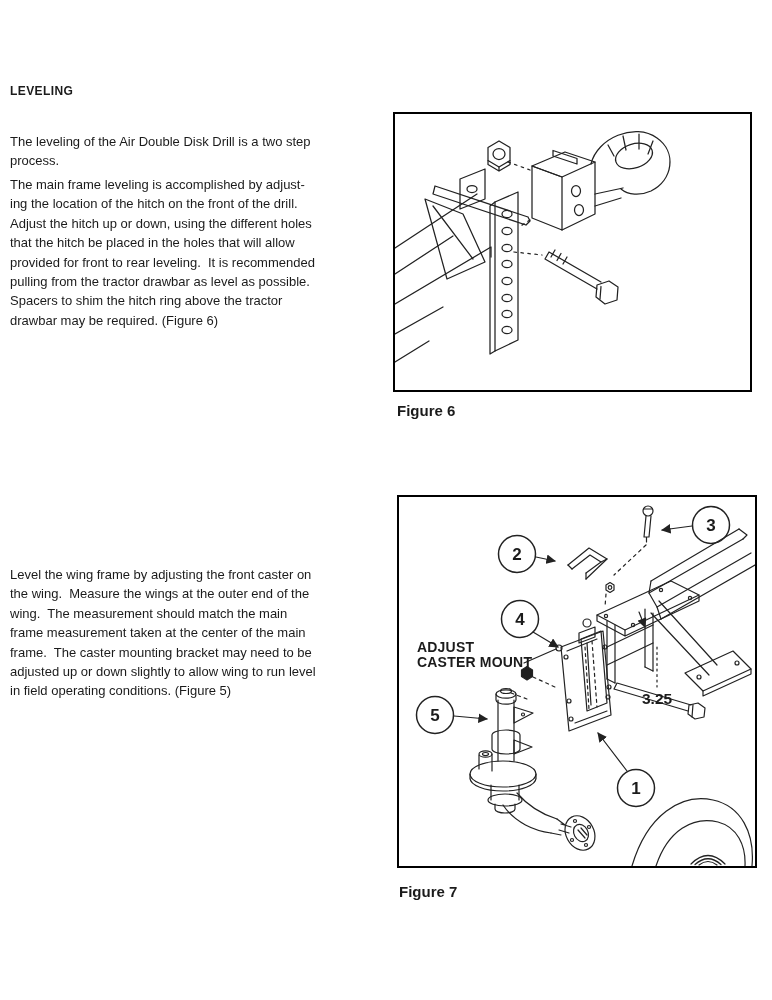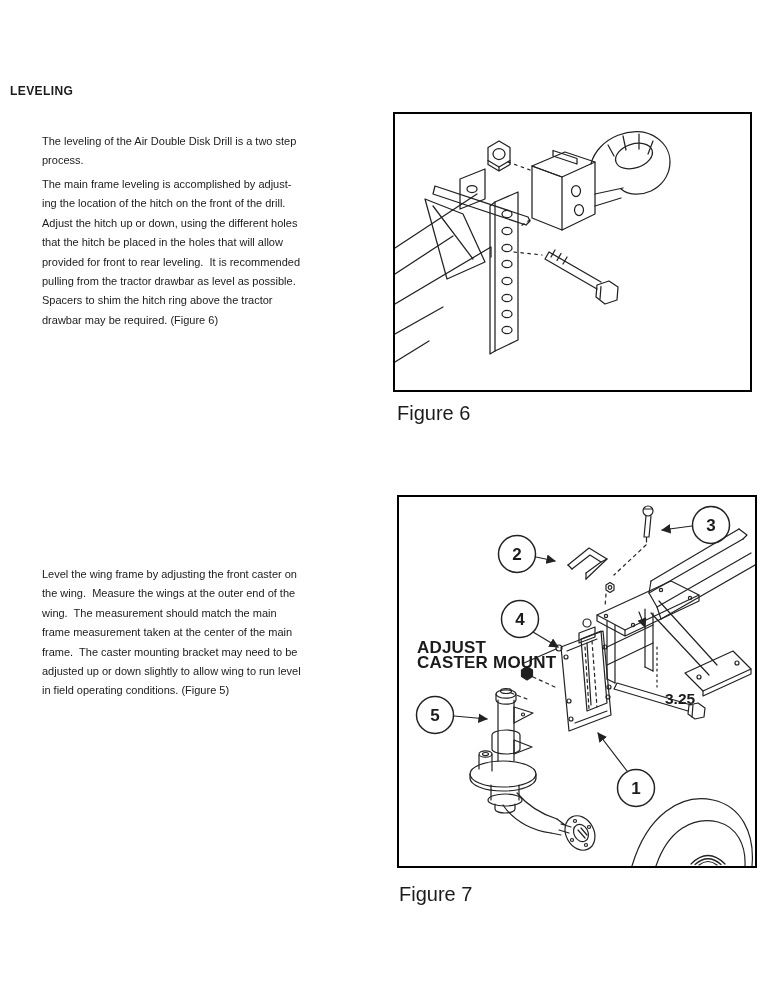--- a/index.html
+++ b/index.html
@@ -1,32 +1,32 @@
 <!DOCTYPE html>
 <html><head>
 <meta charset="utf-8">
 <style>
   html,body{margin:0;padding:0;background:#fff;}
   .page{position:relative;width:772px;height:1000px;background:#fff;overflow:hidden;
         font-family:"Liberation Sans",sans-serif;color:#1b1b1b;}
   .title{position:absolute;left:10px;top:84px;margin:0;font-size:12px;font-weight:700;letter-spacing:.4px;}
   .para{position:absolute;left:10px;}
-  .line{white-space:pre;font-size:11px;line-height:19.4px;margin-left:32px;}
+  .line{white-space:pre;font-size:13px;line-height:19.4px;}
   #p1{top:132px}
   #p2{top:175px}
   #p3{top:565px}
   .figurebox{position:absolute;border:2px solid #000;background:#fff;}
   #fig6{left:393px;top:112px;width:355px;height:276px;}
   #fig7{left:397px;top:495px;width:356px;height:369px;}
   .figurebox svg{display:block;width:100%;height:100%;}
-  .caption{position:absolute;font-size:20px;font-weight:400;}
+  .caption{position:absolute;font-size:15px;font-weight:700;}
   #cap6{left:397px;top:402px}
   #cap7{left:399px;top:883px}
-  .adjust-label{position:absolute;left:18px;top:143px;font-size:17px;font-weight:700;line-height:15px;letter-spacing:.2px;}
-  .dim{position:absolute;left:243px;top:193px;font-size:15.5px;font-weight:600;margin-left:23px;}
+  .adjust-label{position:absolute;left:18px;top:143px;font-size:14px;font-weight:700;line-height:15px;letter-spacing:.2px;}
+  .dim{position:absolute;left:243px;top:193px;font-size:15.5px;font-weight:600;}
   .cnum{font:600 17px "Liberation Sans",sans-serif;fill:#1b1b1b;}
 </style>
 </head>
 <body>
 
 <div class="page">
 
   <h1 class="title">LEVELING</h1>
 
   <div class="para" id="p1">

